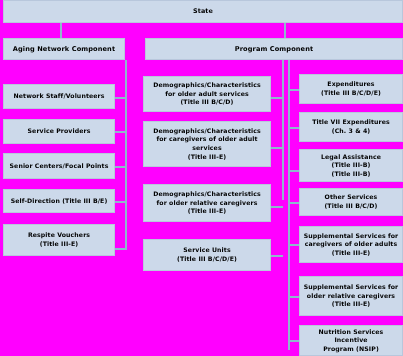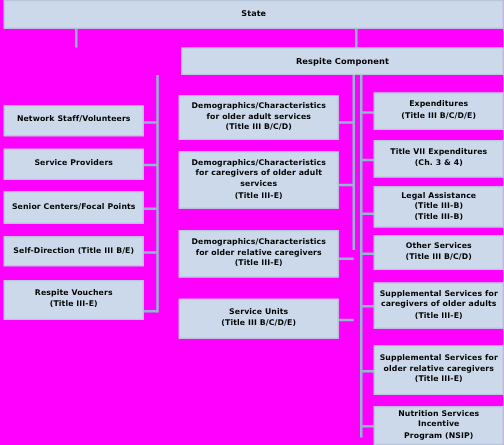--- a/index.html
+++ b/index.html
@@ -48,22 +48,23 @@
 </head>
 <body>
 
 <div id="canvas">
 
   <div class="node root" style="left:3px; top:0px; width:400px; height:23px;">State</div>
 
   <div class="conn v" style="left:60px; top:23px; height:15px;"></div>
   <div class="conn v" style="left:284px; top:23px; height:15px;"></div>
 
+  <div class="node header" style="left:3px; top:38px; width:122px; height:22px;">Aging Network Component</div>
 
-  <div class="node header" style="left:145px; top:38px; width:258px; height:22px;">Respite Component</div>
+  <div class="node header" style="left:145px; top:38px; width:258px; height:22px;">Program Component</div>
 
   <div class="conn v" style="left:125px; top:60px; height:190px;"></div>
 
   <div class="conn h" style="left:114px; top:97px; width:12px;"></div>
   <div class="node" style="left:3px; top:84px; width:112px; height:25px;">Network Staff/Volunteers</div>
 
   <div class="conn h" style="left:114px; top:131px; width:12px;"></div>
   <div class="node" style="left:3px; top:119px; width:112px; height:25px;">Service Providers</div>
 
   <div class="conn h" style="left:114px; top:166px; width:12px;"></div>

